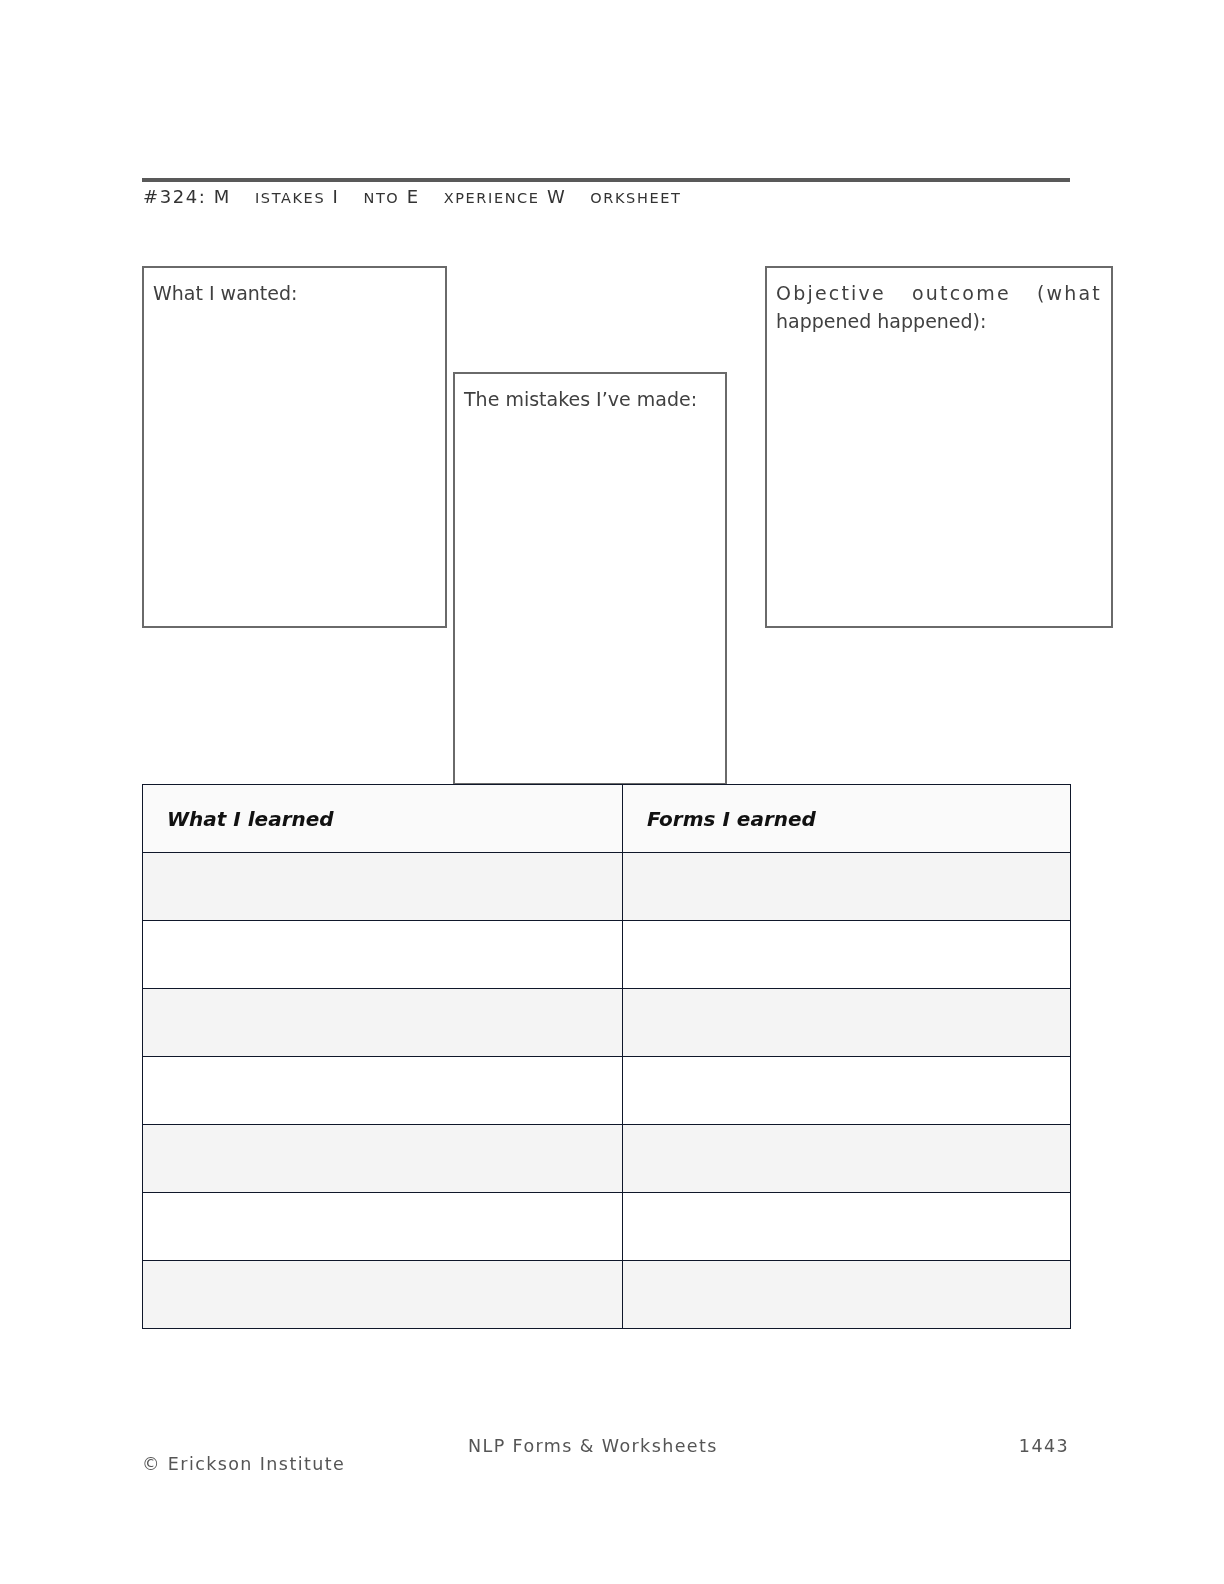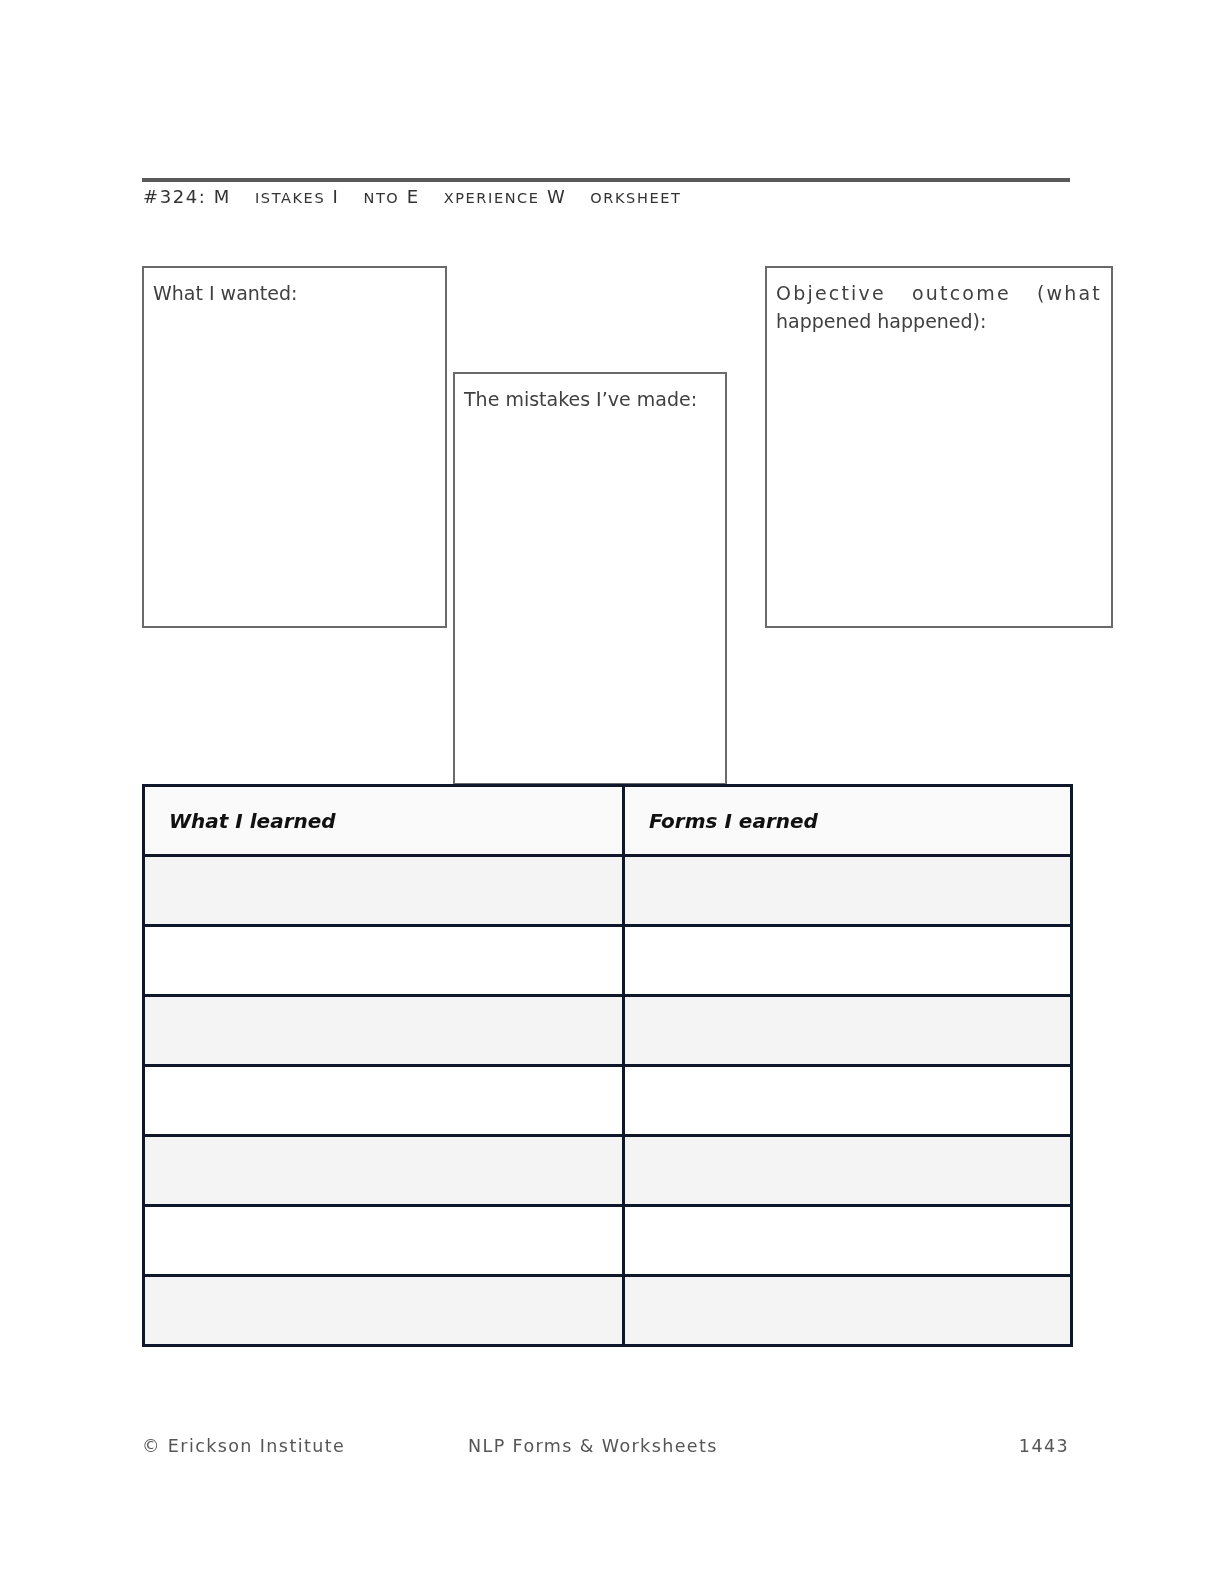--- a/index.html
+++ b/index.html
@@ -8,26 +8,26 @@
     .title { position: absolute; left: 143px; top: 186px; font-size: 18px; letter-spacing: 1.6px; color: #333; white-space: nowrap; }
     .title .small { font-size: 14.5px; margin-left: 24px; }
     .box { position: absolute; border: 2px solid #6a6a6a; box-sizing: border-box; background: #fff; }
     .box-label { position: absolute; left: 9px; top: 11px; right: 9px; font-size: 19px; line-height: 28px; color: #404040; }
     #box1 { left: 142px; top: 266px; width: 305px; height: 362px; }
     #box2 { left: 453px; top: 327px; width: 274px; height: 413px; margin-top: 45px; }
     #box3 { left: 765px; top: 266px; width: 348px; height: 362px; }
     #box3 .box-label { text-align: justify; text-align-last: left; }
     #box3 .box-label .l1 { letter-spacing: 2.2px; display: block; text-align: justify; text-align-last: justify; }
     table.grid { position: absolute; left: 142px; top: 784px; width: 928px; border-collapse: collapse; table-layout: fixed; }
-    table.grid th, table.grid td { border: 3px solid #0f172a; height: 67px; padding: 0; }
+    table.grid th, table.grid td { border: 1px solid #0f172a; height: 67px; padding: 0; }
     table.grid th { background: #fafafa; text-align: left; font-style: italic; font-weight: bold; font-size: 20px; padding-left: 24px; color: #111; }
     table.grid tr.shade td { background: #f4f4f4; }
     table.grid tr.plain td { background: #ffffff; }
     .footer { position: absolute; top: 1436px; font-size: 17.5px; letter-spacing: 1.4px; color: #555; white-space: nowrap; }
-    #f-left { left: 142px; }
+    #f-left { left: 142px; margin-top: 18px; }
     #f-center { left: 468px; }
     #f-right { right: 155px; }
   </style>
 </head>
 <body>
 
 <div class="rule"></div>
 
 <div class="title">
   <span>#324:</span>

